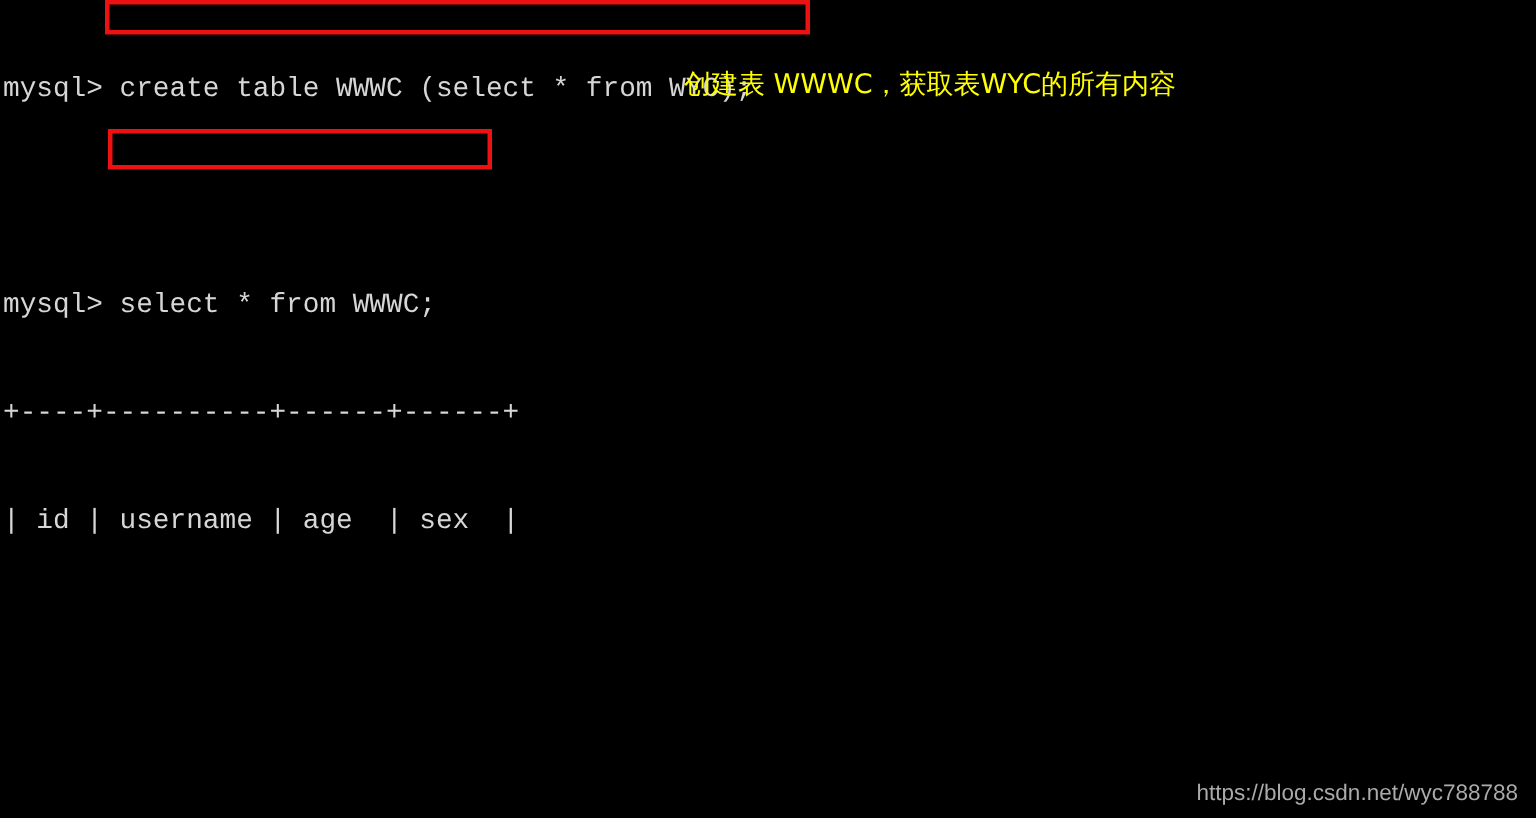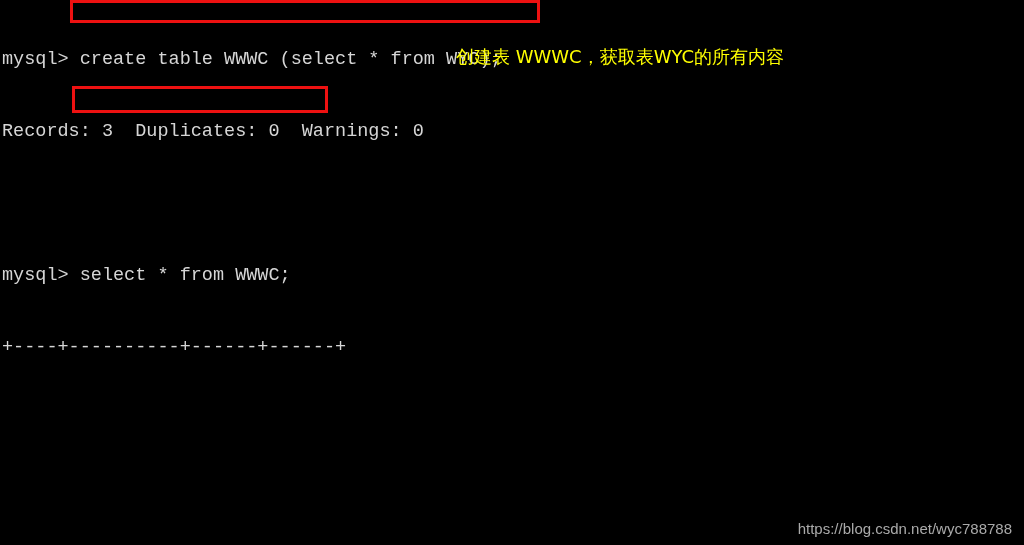--- a/index.html
+++ b/index.html
@@ -86,24 +86,24 @@
     line-height: 20px;
     white-space: pre;
     opacity: 0.92;
   }
 </style>
 </head>
 <body>
 
 <div id="terminal">
   <div class="line">mysql&gt; create table WWWC (select * from WYC);</div>
-  <div class="line">Records: 3  Duplicates: 0  Warnings: 0</div>
   <div class="line blank"></div>
   <div class="line">mysql&gt; select * from WWWC;</div>
   <div class="line">+----+----------+------+------+</div>
+  <div class="line">| id | username | age  | sex  |</div>
   
   
   
   
   
   
   
   
   
   

